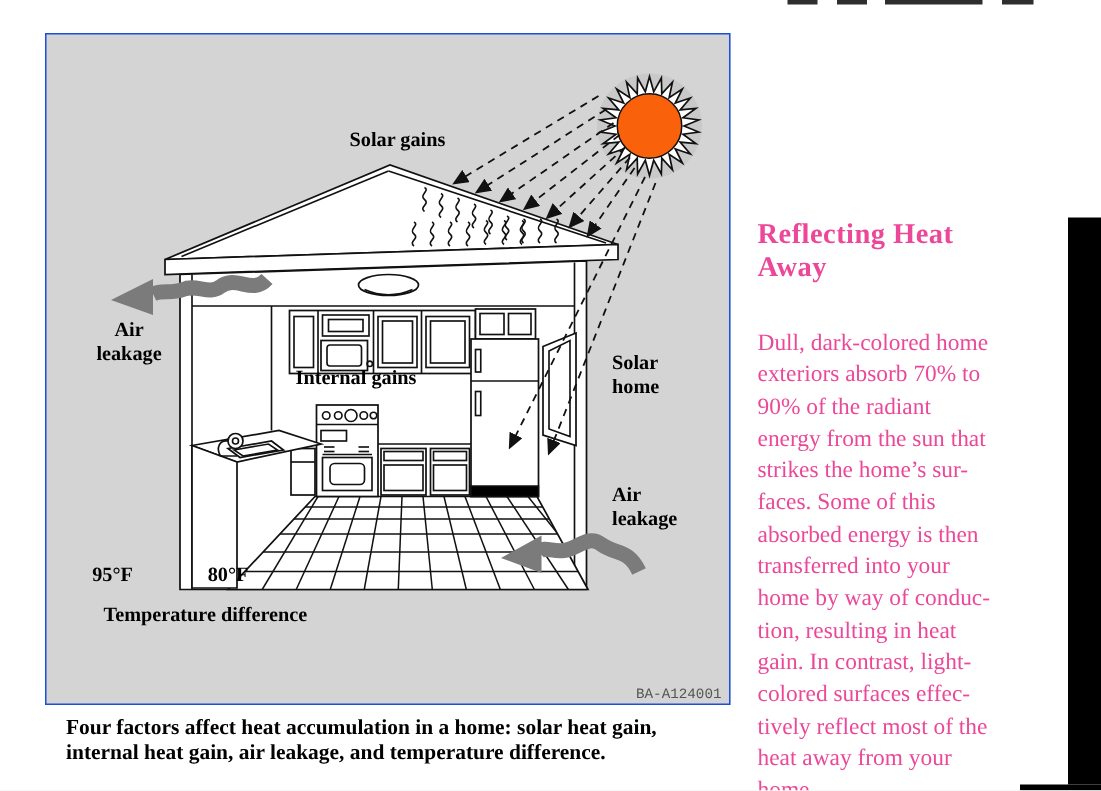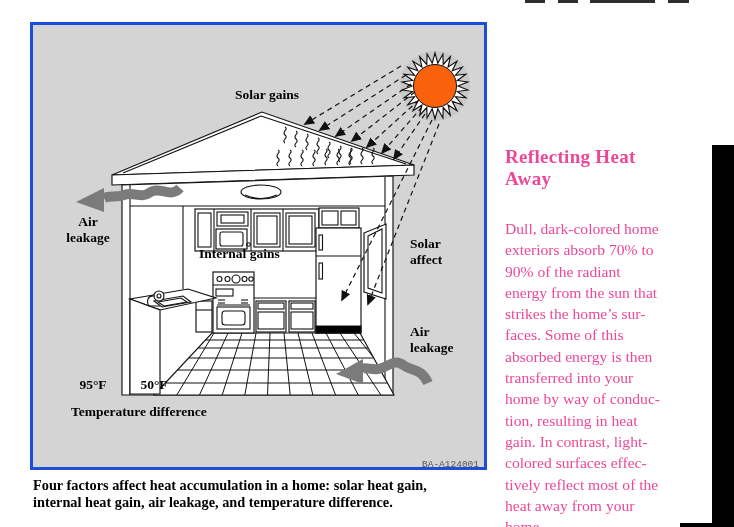--- a/index.html
+++ b/index.html
@@ -3,37 +3,37 @@
 <meta charset="utf-8">
 <style>
   html,body{margin:0;padding:0;background:#fff;}
   .page{position:relative;width:734px;height:527px;background:#ffffff;overflow:hidden;
         font-family:"Liberation Serif", serif;}
   
   .artifact{position:absolute;background:#2e2e2e;}
   .rightbar{position:absolute;background:#000;}
   
   .diagram-box{position:absolute;left:30px;top:22px;width:457px;height:448px;
-               background:#d4d4d4;border:3px solid #1d4ed8;box-sizing:border-box;}
+               background:#d4d4d4;border:1px solid #1d4ed8;box-sizing:border-box;}
   #house-svg{position:absolute;left:-1px;top:-1px;}
   
   .wf{fill:#fff;stroke:#111;stroke-width:1.15;}
   .nf{fill:none;stroke:#111;stroke-width:1.1;}
   .blk{fill:#000;stroke:#111;stroke-width:1;}
   .ray{stroke:#111;stroke-width:1.2;stroke-dasharray:5 4;fill:none;}
   .grid{stroke:#111;stroke-width:1;}
   .garrow{fill:none;stroke-width:10;stroke-linecap:butt;}
   
   .lbl{position:absolute;font-weight:bold;font-size:13.5px;line-height:16px;color:#000;
        white-space:pre-line;}
   .ctr{text-align:center;}
   .figid{position:absolute;font-family:Liberation Mono, monospace;font-weight:normal;
          font-size:9.5px;color:#555;}
   
-  .caption{position:absolute;left:33px;top:477px;width:482px;font-weight:bold;
+  .caption{position:absolute;left:44px;top:477px;width:482px;font-weight:bold;
            font-size:14.3px;line-height:16.5px;color:#000;white-space:pre-line;}
   
   .sidebar{position:absolute;left:505px;top:146px;width:215px;color:#ec4899;}
   .sidebar h2{margin:0;font-size:19px;line-height:22px;letter-spacing:.3px;
               font-weight:bold;white-space:pre-line;}
   .sidebar p{margin:28px 0 0 0;font-size:15.6px;line-height:21.3px;white-space:pre-line;}
 </style>
 </head>
 <body>
 
@@ -225,25 +225,25 @@
         <path class="garrow" d="M426,381 C419,366 411,370 401,363 C392,356 385,366 376,367 C368,368 363,364 359,368" stroke="#7b7b7b"></path>
         <polygon class="ghead" points="361,357 361,382 334,372" fill="#7b7b7b"></polygon>
       </g>
     </svg>
 
     <div class="lbl" style="left:202px;top:62px;">Solar gains</div>
     <div class="lbl ctr" style="left:22px;top:189px;width:66px;">Air
 leakage</div>
     <div class="lbl" style="left:166px;top:221px;">Internal gains</div>
     <div class="lbl" style="left:377px;top:211px;">Solar
-affect</div>
+home</div>
     <div class="lbl" style="left:377px;top:299px;">Air
 leakage</div>
-    <div class="lbl ctr" style="left:40px;top:352px;width:40px;">95°F</div>
-    <div class="lbl ctr" style="left:103px;top:352px;width:36px;">50°F</div>
+    <div class="lbl ctr" style="left:24px;top:352px;width:40px;">95°F</div>
+    <div class="lbl ctr" style="left:103px;top:352px;width:36px;">80°F</div>
     <div class="lbl" style="left:27px;top:379px;margin-left:11px;">Temperature difference</div>
     <div class="figid" style="right:5px;top:434px;">BA-A124001</div>
   </div>
 
   <div class="caption">Four factors affect heat accumulation in a home: solar heat gain,
 internal heat gain, air leakage, and temperature difference.</div>
 
   <div class="sidebar">
     <h2>Reflecting Heat
 Away</h2>

